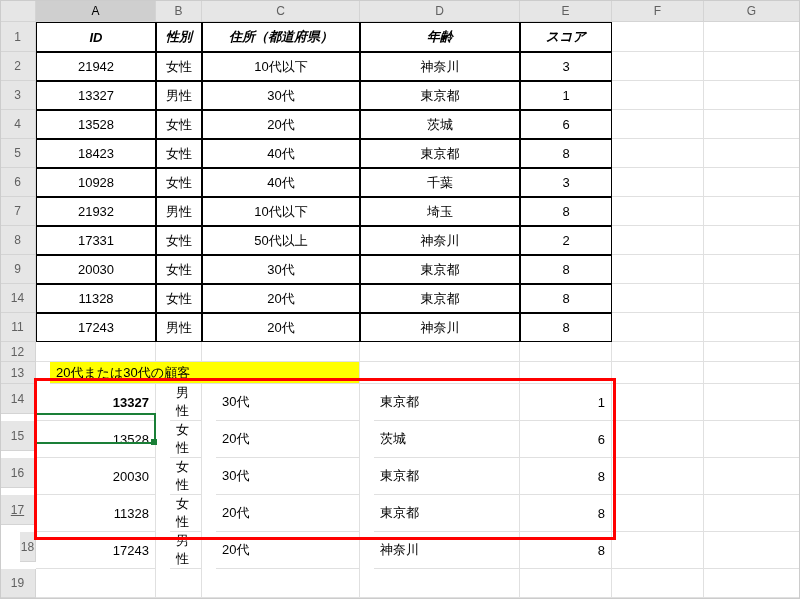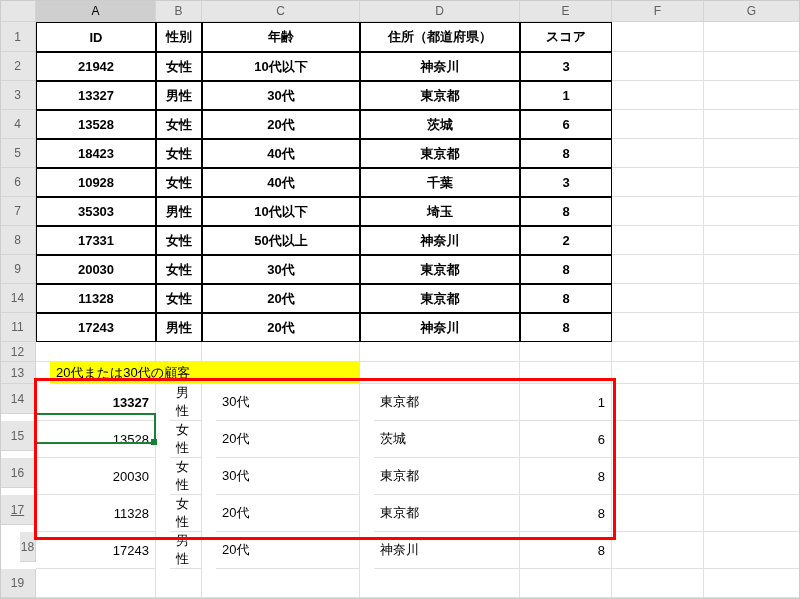--- a/index.html
+++ b/index.html
@@ -37,23 +37,23 @@
   }
   .cell {
     border-right: 1px solid #e0e0e0;
     border-bottom: 1px solid #e0e0e0;
     display: flex; align-items: center;
     padding: 0 6px;
     position: relative;
     background: #fff;
     min-height: 29px;
   }
-  .h { font-weight: bold; justify-content: center; }
+  .h { font-weight: bold; justify-content: center; font-style: italic; }
   .bordered { border: 1px solid #000; }
-  .c { justify-content: center; font-weight: bold; }
+  .c { justify-content: center; }
   .r { justify-content: flex-end; }
   .l { justify-content: flex-start; margin-left: 14px; }
   .hl { background: #ffff00; }
   .short { min-height: 20px; }
   .red-box {
     position: absolute;
     border: 3px solid #ff0000;
     pointer-events: none;
     z-index: 50;
   }
@@ -83,22 +83,22 @@
     <div class="hdr-cell active">A</div>
     <div class="hdr-cell">B</div>
     <div class="hdr-cell">C</div>
     <div class="hdr-cell">D</div>
     <div class="hdr-cell">E</div>
     <div class="hdr-cell">F</div>
     <div class="hdr-cell">G</div>
     <div class="rn-cell" style="height: 30px;">1</div>
     <div class="cell h bordered">ID</div>
     <div class="cell h bordered">性別</div>
+    <div class="cell h bordered">住所（都道府県）</div>
     <div class="cell h bordered">年齢</div>
-    <div class="cell h bordered">住所（都道府県）</div>
     <div class="cell h bordered">スコア</div>
     <div class="cell"></div>
     <div class="cell"></div>
     <div class="rn-cell" style="height: 29px;">2</div>
     <div class="cell c bordered">21942</div>
     <div class="cell c bordered">女性</div>
     <div class="cell c bordered">10代以下</div>
     <div class="cell c bordered">神奈川</div>
     <div class="cell c bordered">3</div>
     <div class="cell"></div>
@@ -129,21 +129,21 @@
     <div class="cell"></div>
     <div class="rn-cell" style="height: 29px;">6</div>
     <div class="cell c bordered">10928</div>
     <div class="cell c bordered">女性</div>
     <div class="cell c bordered">40代</div>
     <div class="cell c bordered">千葉</div>
     <div class="cell c bordered">3</div>
     <div class="cell"></div>
     <div class="cell"></div>
     <div class="rn-cell" style="height: 29px;">7</div>
-    <div class="cell c bordered">35303</div>
+    <div class="cell c bordered">21932</div>
     <div class="cell c bordered">男性</div>
     <div class="cell c bordered">10代以下</div>
     <div class="cell c bordered">埼玉</div>
     <div class="cell c bordered">8</div>
     <div class="cell"></div>
     <div class="cell"></div>
     <div class="rn-cell" style="height: 29px;">8</div>
     <div class="cell c bordered">17331</div>
     <div class="cell c bordered">女性</div>
     <div class="cell c bordered">50代以上</div>

